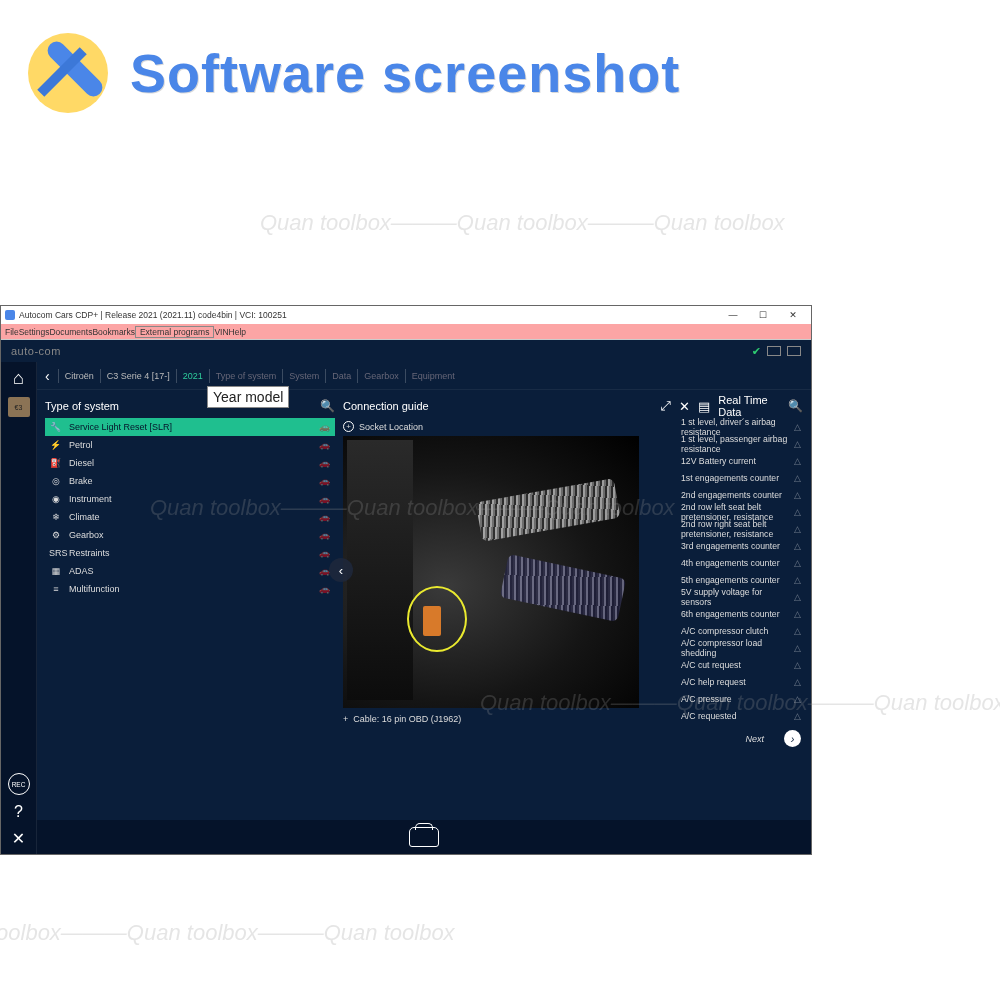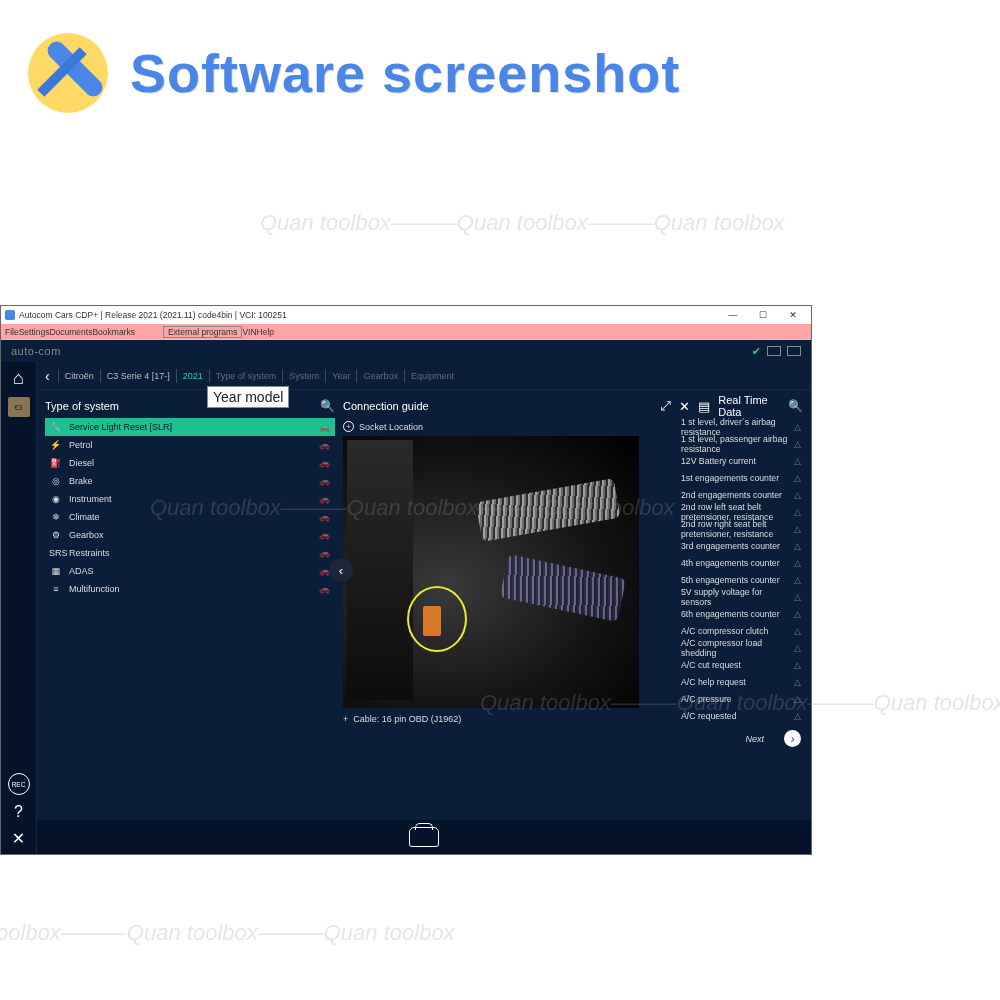--- a/index.html
+++ b/index.html
@@ -19,21 +19,21 @@
   
   .app-window { position: absolute; top: 305px; left: 0; width: 812px; height: 550px; background: #0a1e3a; border: 1px solid #666; color: #ddd; font-size: 9px; display: flex; flex-direction: column; }
   
   .titlebar { background: #fff; color: #333; height: 18px; display: flex; align-items: center; padding: 0 4px; font-size: 8.5px; }
   .titlebar .app-ico { width: 10px; height: 10px; background: #4a86e8; border-radius: 2px; margin-right: 4px; }
   .titlebar .wbtns { margin-left: auto; display: flex; gap: 2px; }
   .titlebar .wbtn { width: 28px; height: 14px; display: flex; align-items: center; justify-content: center; font-size: 9px; }
   
   .menubar { background: #fca5a5; color: #333; height: 16px; display: flex; align-items: center; padding: 0 4px; font-size: 8.5px; border-bottom: 1px solid #ccc; }
   .menubar .mi { cursor: pointer; }
-  .menubar .mi.box { border: 1px solid #888; padding: 0 4px; margin-left: 28px; }
+  .menubar .mi.box { border: 1px solid #888; padding: 0 4px; }
   
   .brandbar { height: 22px; background: #0a1e3a; display: flex; align-items: center; padding: 0 10px; }
   .brandbar .brand { color: #888; font-size: 11px; font-weight: normal; letter-spacing: 0.5px; filter: blur(0.7px); }
   .brandbar .right { margin-left: auto; display: flex; gap: 6px; align-items: center; }
   .brandbar .chk { color: #2ecc71; font-size: 11px; }
   .brandbar .stat-ico { width: 14px; height: 10px; border: 1px solid #888; }
   
   .main { flex: 1; display: flex; min-height: 0; }
   
   .siderail { width: 36px; background: #05132a; display: flex; flex-direction: column; align-items: center; padding: 6px 0; gap: 8px; border-right: 1px solid rgba(255,255,255,.08); }
@@ -161,21 +161,21 @@
         <span class="crumb">Citroën</span>
           <span class="sep"></span>
         <span class="crumb">C3 Serie 4 [17-]</span>
           <span class="sep"></span>
         <span class="crumb active">2021</span>
           <span class="sep"></span>
         <span class="crumb dim">Type of system</span>
           <span class="sep"></span>
         <span class="crumb dim">System</span>
           <span class="sep"></span>
-        <span class="crumb dim">Year</span>
+        <span class="crumb dim">Data</span>
           <span class="sep"></span>
         <span class="crumb dim">Gearbox</span>
           <span class="sep"></span>
         <span class="crumb dim">Equipment</span>
         <div class="tooltip">Year model</div>
       </div>
 
       <div class="panels">
 
         <div class="panel p-left">

